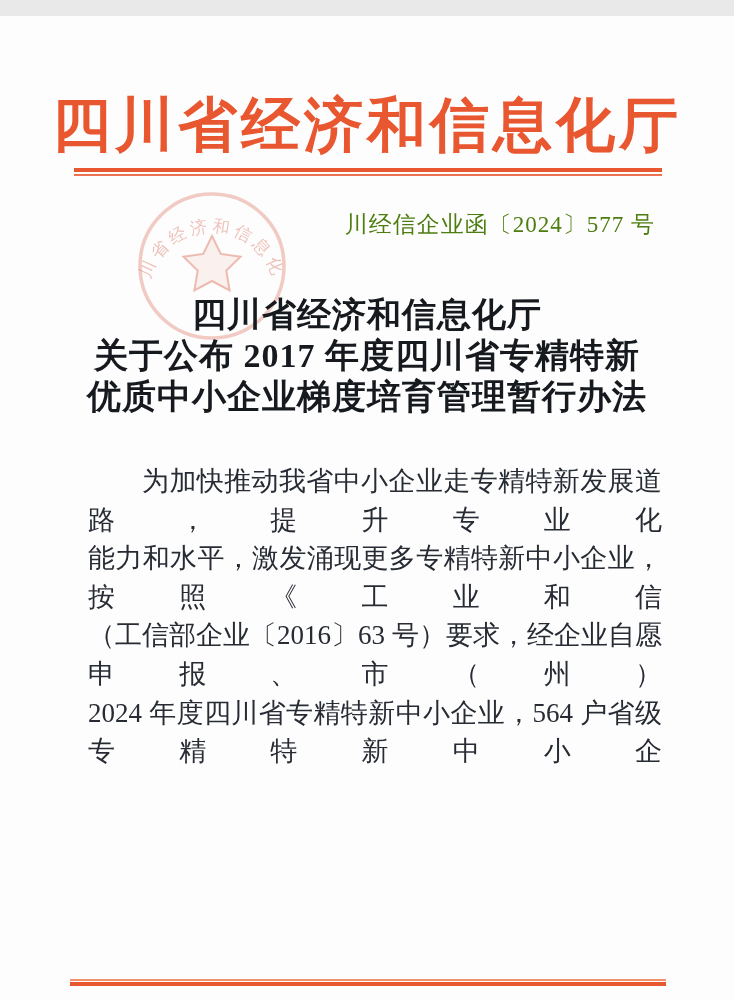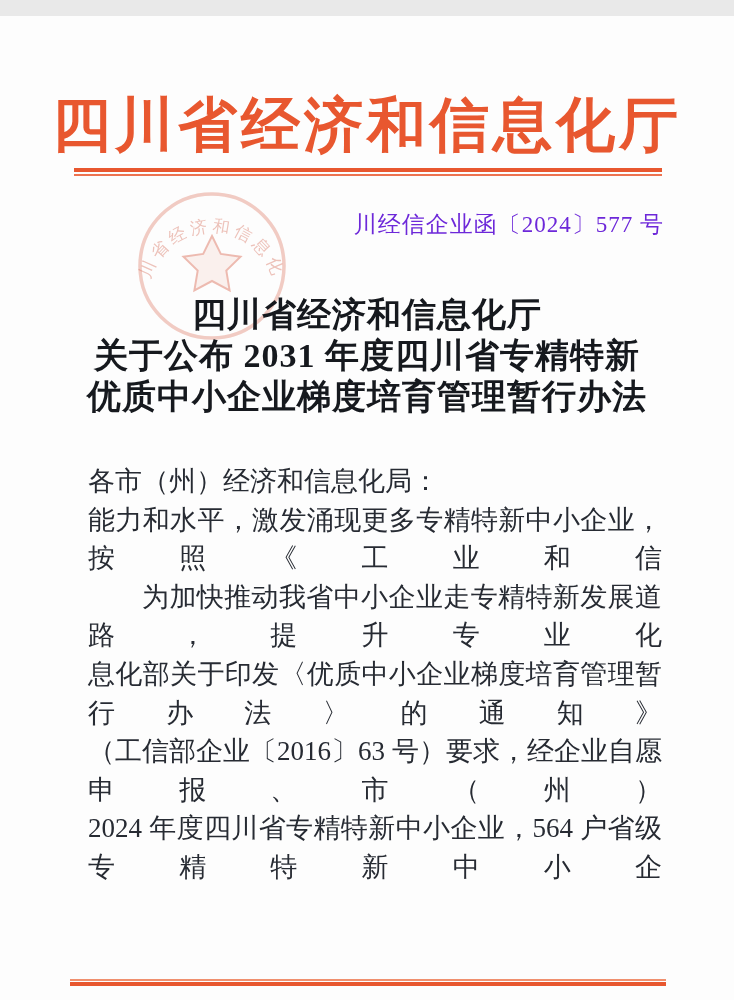--- a/index.html
+++ b/index.html
@@ -34,24 +34,24 @@
     top: 152px;
     left: 74px;
     right: 72px;
   }
   .header-rule .thick { height: 4px; background: #e8572f; }
   .header-rule .gap   { height: 2px; background: transparent; }
   .header-rule .thin  { height: 2px; background: #ed7350; }
   .doc-number {
     position: absolute;
     top: 193px;
-    right: 70px;
+    right: 79px;
     font-size: 23px;
     letter-spacing: 1px;
-    color: #6d28d9;
+    color: #4d7c0f;
     white-space: nowrap;
   }
   .seal {
     position: absolute;
     left: 130px;
     top: 172px;
     width: 164px;
     height: 160px;
     pointer-events: none;
   }
@@ -116,29 +116,27 @@
     <path d="M 82 48 L 90.8 65.9 L 110.5 68.7 L 96.3 82.6 L 99.6 102.3 L 82 93 L 64.4 102.3 L 67.7 82.6 L 53.5 68.7 L 73.2 65.9 Z" fill="rgba(228,140,120,0.22)" stroke="#e08572" stroke-width="2" opacity="0.55"></path>
     <text font-size="17" letter-spacing="4" fill="#dd8878" opacity="0.5" font-family="Liberation Serif, serif">
       <textPath href="#sealArc" startOffset="50%" text-anchor="middle">四川省经济和信息化厅</textPath>
     </text>
   </svg>
 
   <div class="doc-number">川经信企业函〔2024〕577 号</div>
 
   <div class="doc-title">
     <div>四川省经济和信息化厅</div>
-    <div>关于公布 2031 年度四川省专精特新</div>
+    <div>关于公布 2017 年度四川省专精特新</div>
     <div>优质中小企业梯度培育管理暂行办法</div>
   </div>
 
   <div class="body-block">
-    <div class="salutation">各市（州）经济和信息化局：</div>
+    <div class="line indent">为加快推动我省中小企业走专精特新发展道路，提升专业化</div>
     <div class="line">能力和水平，激发涌现更多专精特新中小企业，按照《工业和信</div>
-    <div class="line indent">为加快推动我省中小企业走专精特新发展道路，提升专业化</div>
-    <div class="line">息化部关于印发〈优质中小企业梯度培育管理暂行办法〉的通知》</div>
     <div class="line">（工信部企业〔2016〕63 号）要求，经企业自愿申报、市（州）</div>
     <div class="line">2024 年度四川省专精特新中小企业，564 户省级专精特新中小企</div>
 
   </div>
 
   <div class="footer-rule">
     <div class="thin"></div>
     <div class="gap"></div>
     <div class="thick"></div>
   </div>

